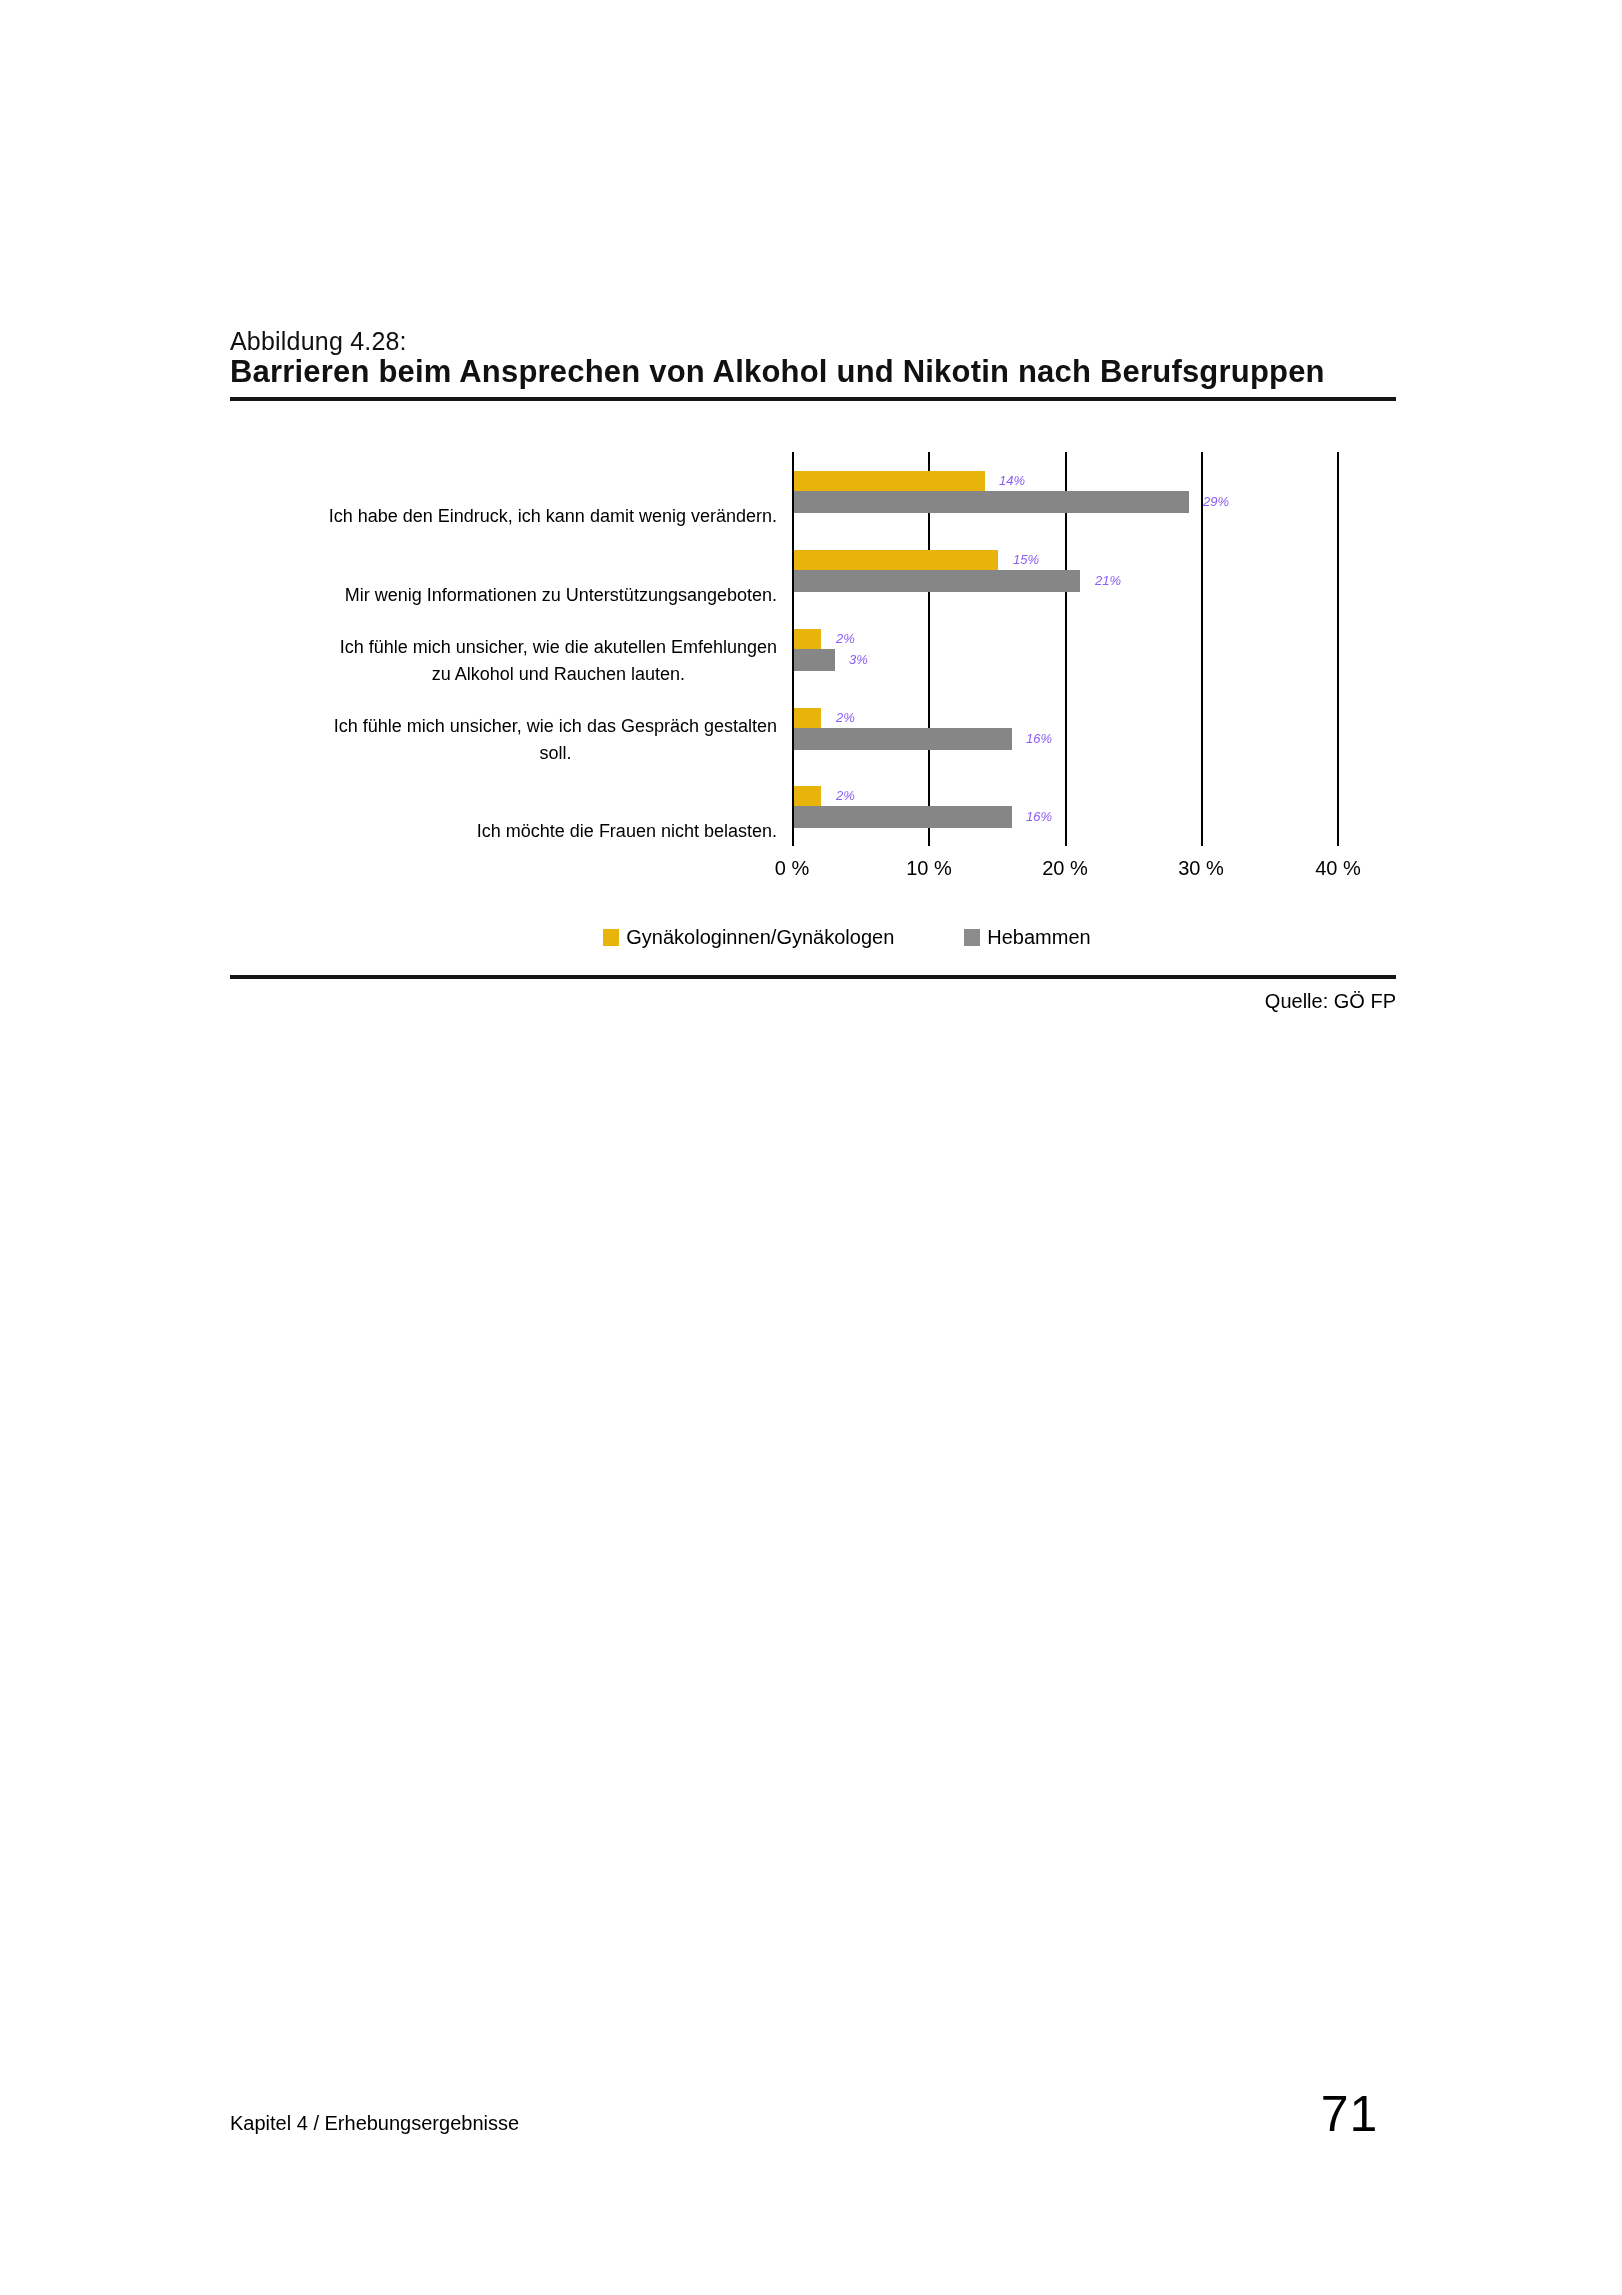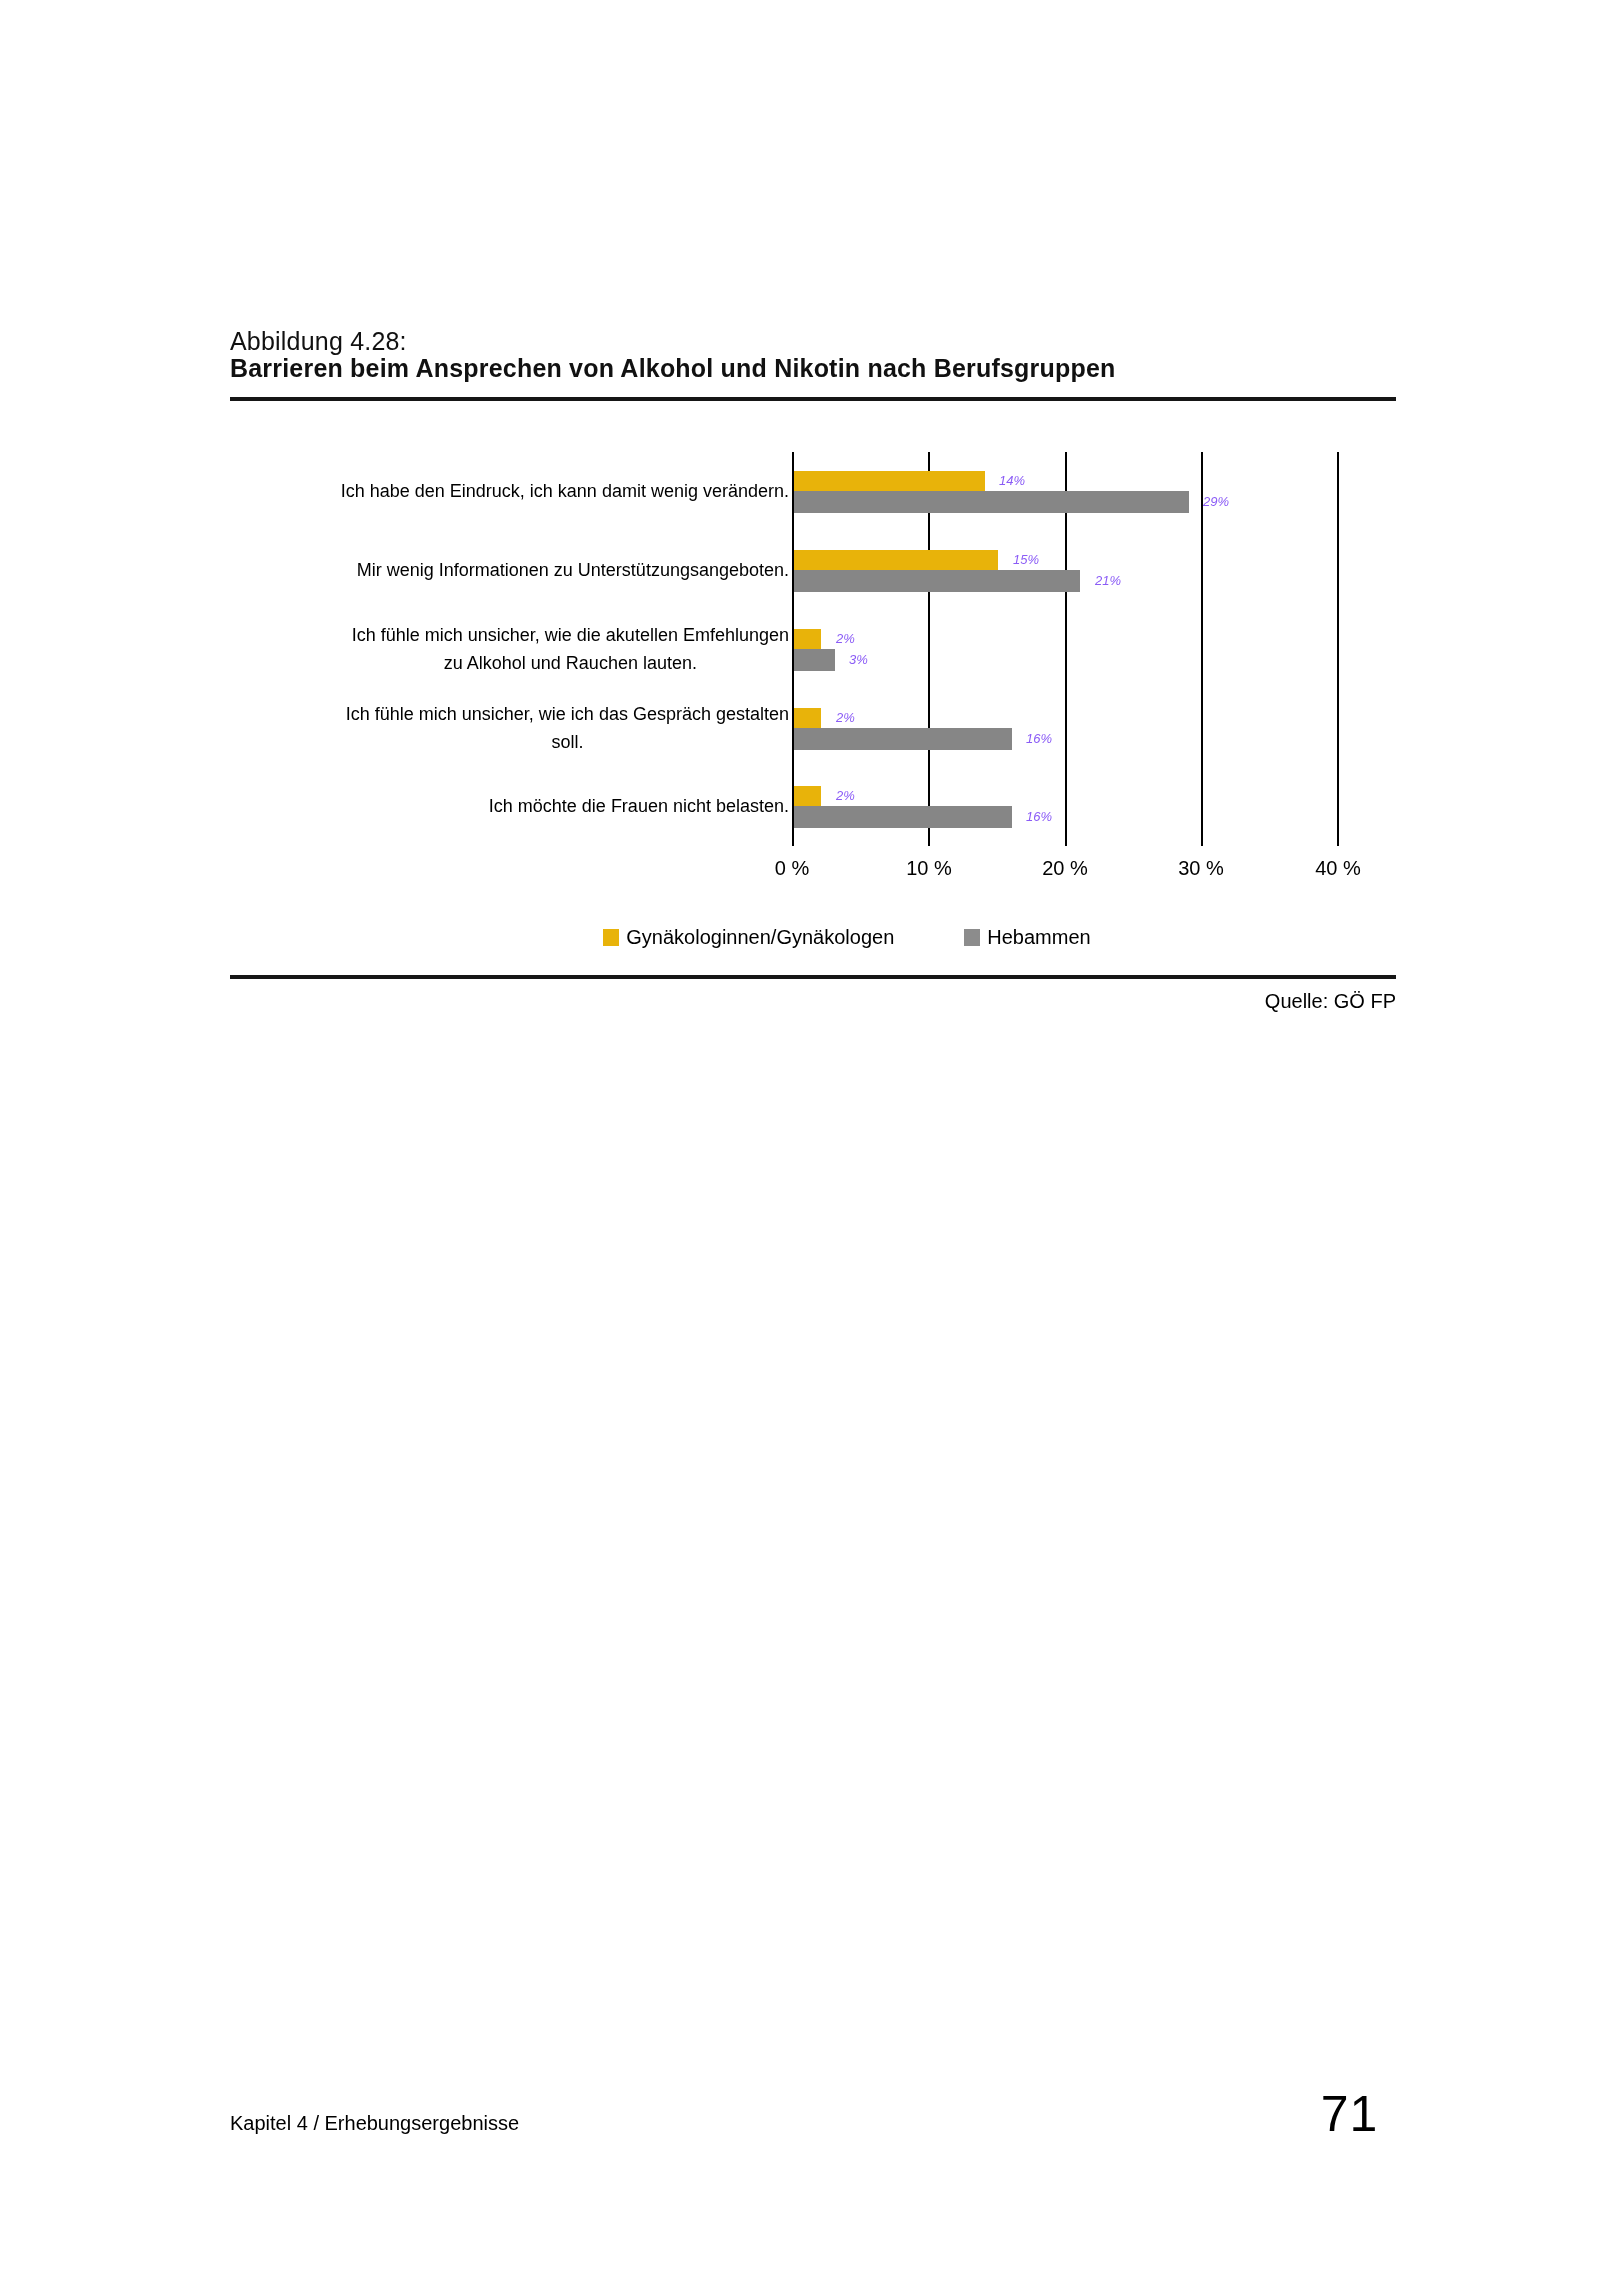--- a/index.html
+++ b/index.html
@@ -11,21 +11,21 @@
     color:#000;
     overflow:hidden;
   }
   
   .fig-label{
     position:absolute;left:230px;top:327px;
     font-size:25px;font-weight:500;letter-spacing:0.2px;color:#111;
   }
   .fig-title{
     position:absolute;left:230px;top:354px;
-    font-size:25px;font-weight:700;letter-spacing:0.2px;color:#111;
+    font-size:31px;font-weight:700;letter-spacing:0.2px;color:#111;
   }
   .rule{
     position:absolute;left:230px;width:1166px;height:4px;background:#161616;
   }
   .rule.top{top:397px;}
   .rule.bottom{top:975px;}
   
   .plot-area{
     position:absolute;left:792px;top:452px;width:547px;height:394px;
   }
@@ -38,22 +38,22 @@
   .bar.s2{top:39px;height:22px;}
   .vlabel{
     position:absolute;font-size:13px;color:#8b5cf6;white-space:nowrap;font-style:italic;
   }
   .vlabel.s1{top:19px;height:20px;line-height:20px;}
   .vlabel.s2{top:39px;height:22px;line-height:22px;}
   .cat-col{
     position:absolute;left:219px;top:452px;width:558px;height:394px;
   }
   .cat-row{
-    position:absolute;left:12px;width:100%;height:79px;
-    display:flex;align-items:center;justify-content:flex-end;
+    position:absolute;left:0;width:100%;height:79px;
+    display:flex;align-items:flex-end;justify-content:flex-end;
   }
   .cat-text{
     text-align:center;font-size:18px;line-height:27.6px;color:#000;
   }
   .tick-label{
     position:absolute;top:857px;transform:translateX(-50%);
     font-size:20px;color:#000;white-space:nowrap;
   }
   
   .legend-item{

